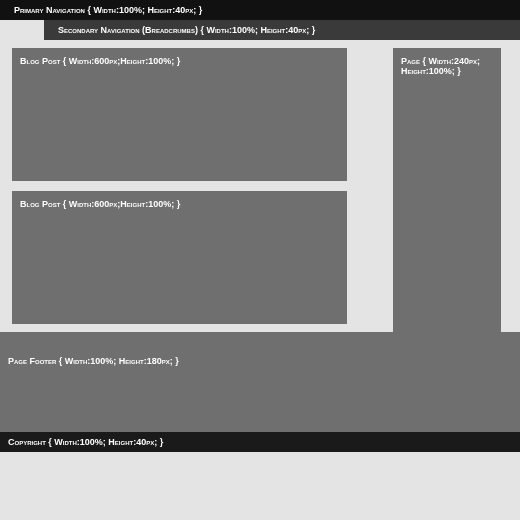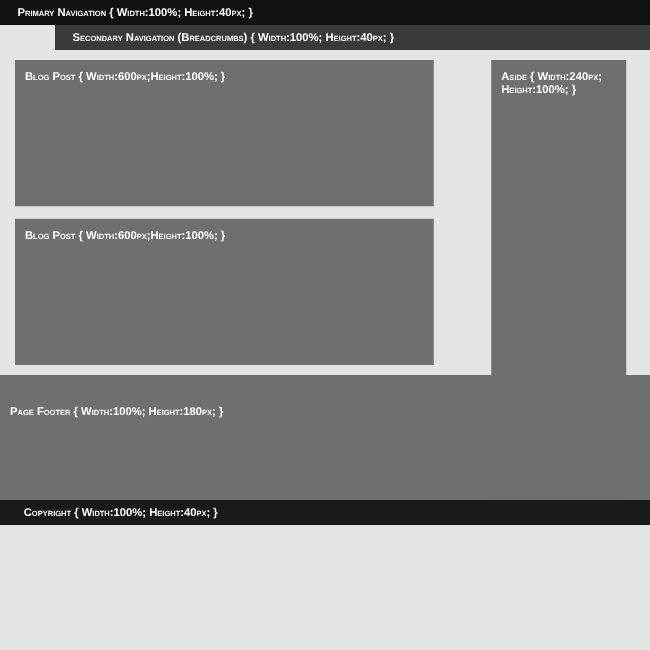--- a/index.html
+++ b/index.html
@@ -1,27 +1,27 @@
 <!DOCTYPE html>
 <html><head>
 <meta charset="utf-8">
 <style>
   * { box-sizing: border-box; margin: 0; padding: 0; }
   html, body { width: 520px; height: 520px; background: #e4e4e4; font-family: Arial, Helvetica, sans-serif; }
   .bar { width: 100%; height: 20px; color: #fefefe; font-size: 9px; font-weight: bold; font-variant: small-caps; display: flex; align-items: center; padding-left: 14px; }
   .primary-nav { background: #111111; }
   .secondary-nav { background: #3a3a3a; margin-left: 44px; }
-  .content-wrap { width: 100%; height: 260px; padding: 8px 12px; display: flex; gap: 14px; }
+  .content-wrap { width: 100%; height: 292px; padding: 8px 12px; display: flex; gap: 14px; }
   .main-col { flex: 0 0 335px; display: flex; flex-direction: column; gap: 10px; }
   .aside-col { flex: 0 0 108px; margin-left: 32px; }
   .box { background: #6f6f6f; color: #fefefe; font-size: 9px; font-weight: bold; font-variant: small-caps; padding: 8px 8px; }
   .blog-post { height: 170px; }
   .aside-box { height: 350px; }
   .footer { background: #6f6f6f; height: 100px; width: 100%; color: #fefefe; font-size: 9px; font-weight: bold; font-variant: small-caps; padding: 24px 8px; }
-  .copyright { background: #1a1a1a; height: 20px; width: 100%; color: #fefefe; font-size: 9px; font-weight: bold; font-variant: small-caps; display: flex; align-items: center; padding-left: 19px; }
+  .copyright { background: #1a1a1a; height: 20px; width: 100%; color: #fefefe; font-size: 9px; font-weight: bold; font-variant: small-caps; display: flex; align-items: center; padding-left: 8px; }
 </style>
 </head>
 <body>
 
 <div class="bar primary-nav">
   <span>Primary Navigation { Width:100%; Height:40px; }</span>
 </div>
 
 <div class="bar secondary-nav">
   <span>Secondary Navigation (Breadcrumbs) { Width:100%; Height:40px; }</span>
@@ -31,21 +31,21 @@
   <div class="main-col">
     <div class="box blog-post">
       <span>Blog Post { Width:600px;Height:100%; }</span>
     </div>
     <div class="box blog-post">
       <span>Blog Post { Width:600px;Height:100%; }</span>
     </div>
   </div>
   <div class="aside-col">
     <div class="box aside-box">
-      <span>Aside { Width:240px; Height:100%; }</span>
+      <span>Page { Width:240px; Height:100%; }</span>
     </div>
   </div>
 </div>
 
 <div class="footer">
   <span>Page Footer { Width:100%; Height:180px; }</span>
 </div>
 
 <div class="copyright">
   <span>Copyright { Width:100%; Height:40px; }</span>

